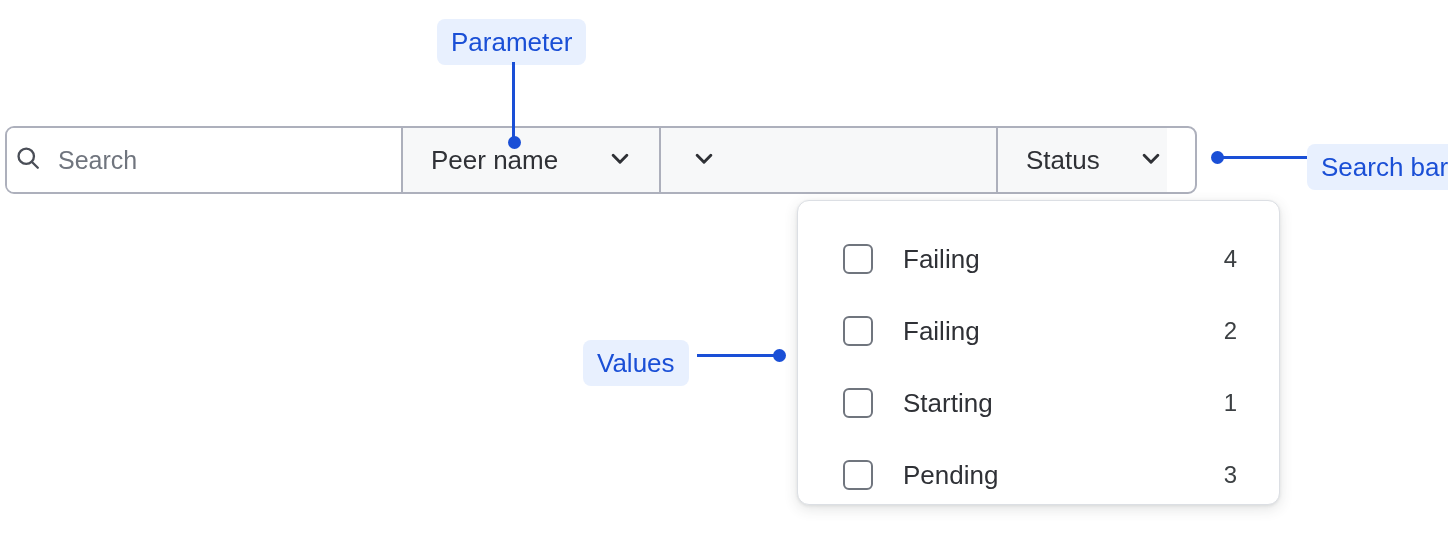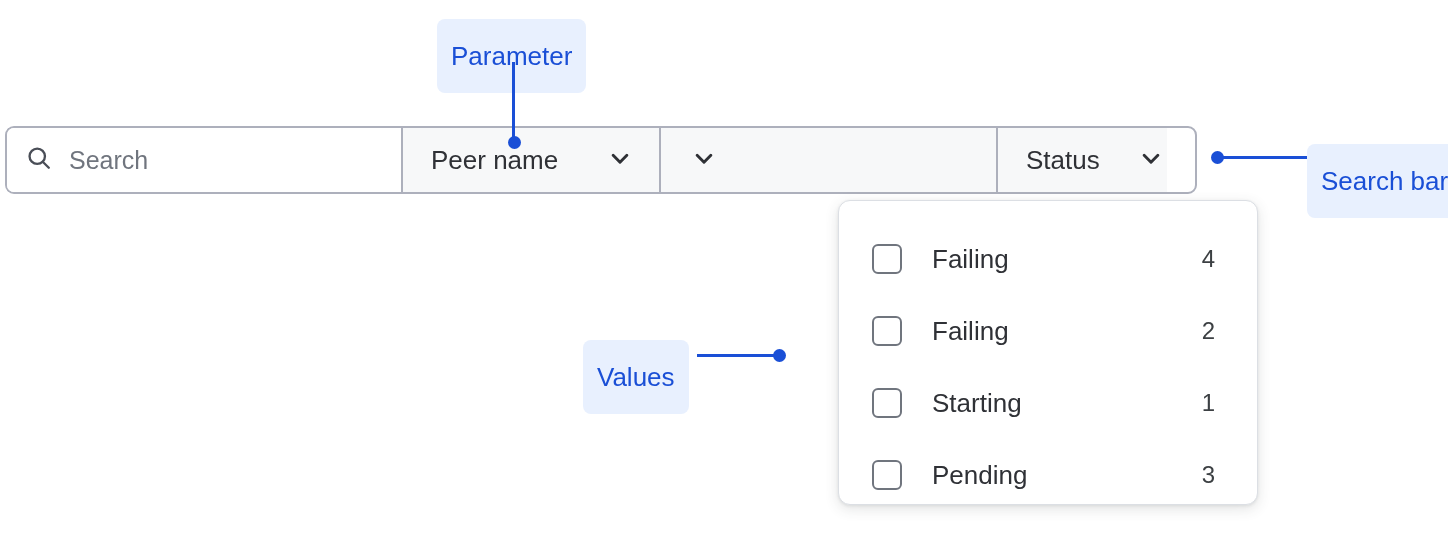--- a/index.html
+++ b/index.html
@@ -40,21 +40,21 @@
     position: relative;
   }
   .seg.first {
     border-left: none;
     background: #ffffff;
   }
 
   
   #search-segment {
     width: 394px;
-    padding-left: 18px;
+    padding-left: 7px;
     gap: 16px;
   }
   #search-input {
     border: none;
     outline: none;
     background: transparent;
     font-family: "Liberation Sans", sans-serif;
     font-size: 25px;
     color: #3c4043;
     width: 300px;
@@ -85,30 +85,30 @@
     white-space: nowrap;
   }
   .chev {
     flex: 0 0 auto;
     display: block;
   }
 
   
   #status-dropdown {
     position: absolute;
-    left: 838px;
+    left: 797px;
     top: 200px;
-    width: 420px;
+    width: 483px;
     height: 305px;
     box-sizing: border-box;
     background: #ffffff;
     border: 1px solid #dcdfe4;
     border-radius: 12px;
     box-shadow: 0 4px 14px rgba(60,64,67,0.14), 0 1px 3px rgba(60,64,67,0.10);
-    padding: 22px 0 0 0;
+    padding: 22px 0 0 12px;
   }
   .opt-row {
     height: 72px;
     display: flex;
     align-items: center;
     padding: 0 42px 0 33px;
     box-sizing: border-box;
     cursor: pointer;
   }
   .opt-box {
@@ -134,21 +134,21 @@
   }
 
   
   .ann-chip {
     position: absolute;
     background: #e8f0fe;
     color: #1a4fd6;
     border-radius: 8px;
     font-size: 26px;
     line-height: 1;
-    padding: 24px 14px;
+    padding: 10px 14px;
     white-space: nowrap;
   }
   #ann-parameter { left: 437px; top: 19px; }
   #ann-values    { left: 583px; top: 340px; text-align: right; }
   #ann-filterbar { left: 1307px; top: 144px; }
 
   .lead-line {
     position: absolute;
     background: #1a4fd6;
   }

